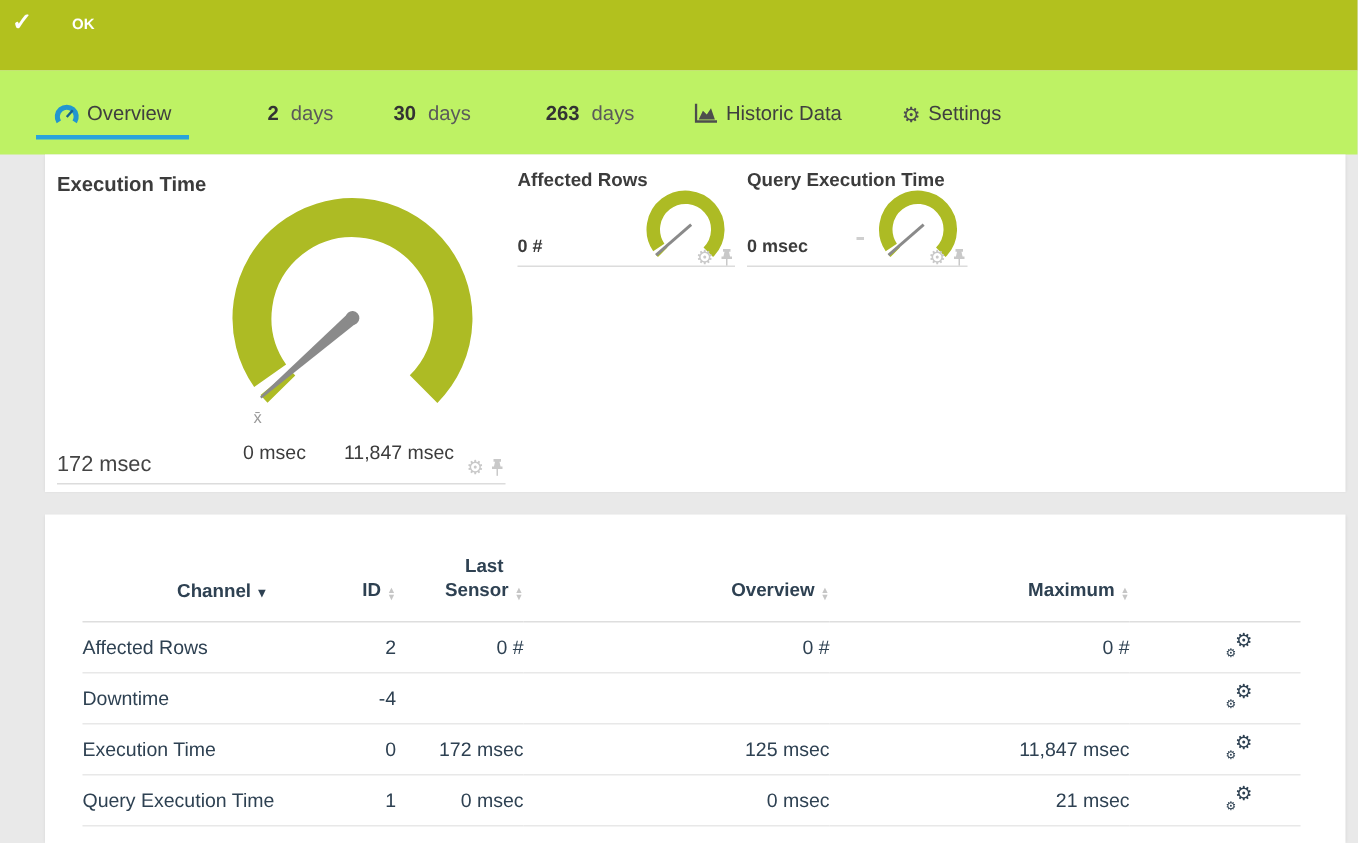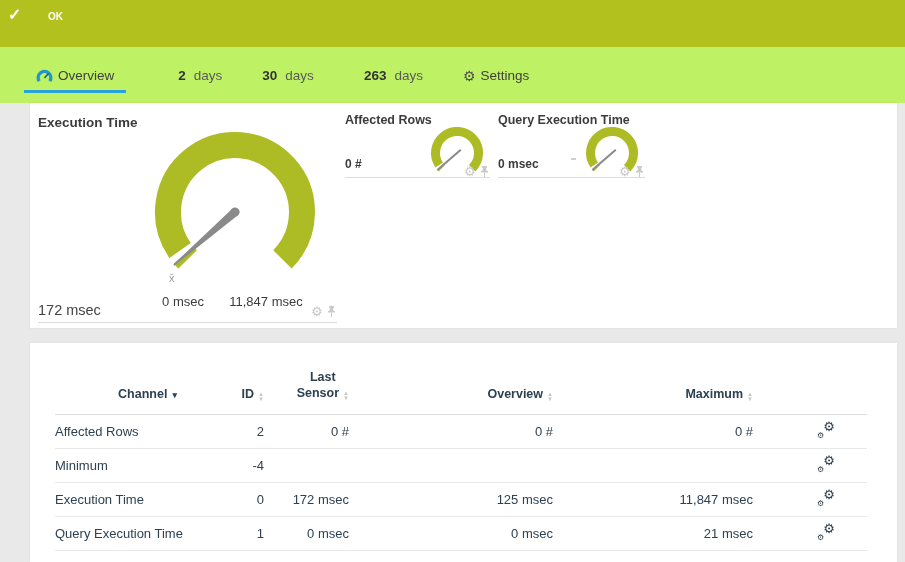--- a/index.html
+++ b/index.html
@@ -97,20 +97,29 @@
   </div>
   <div class="tab t-ml16">
     <span class="num">30</span>
     <span class="word">days</span>
   </div>
   <div class="tab t-ml26">
     <span class="num">263</span>
     <span class="word">days</span>
   </div>
   <div class="tab t-ml16">
+    <span class="ticon">
+      <svg width="16" height="13" viewBox="0 0 16 13">
+        <path d="M1 0 V12 H15" fill="none" stroke="#4d4d4d" stroke-width="1.6"></path>
+        <path d="M2.8 10.6 L5.6 4.8 L8.2 7.4 L11 3.2 L13.6 10.6 Z" fill="#4d4d4d"></path>
+      </svg>
+    </span>
+    <span>Historic Data</span>
+  </div>
+  <div class="tab t-ml16">
     <span class="ticon gear-glyph">⚙</span>
     <span>Settings</span>
   </div>
 </div>
 
 <div class="panel panel1">
 
   <div class="g-title main-title">Execution Time</div>
 
   <svg class="main-gauge-svg" width="180" height="180" viewBox="0 0 180 180">
@@ -224,21 +233,21 @@
     <tbody>
       <tr>
         <td class="d-channel">Affected Rows</td>
         <td>2</td>
         <td>0 #</td>
         <td>0 #</td>
         <td>0 #</td>
         <td class="d-act"><span class="rowgears"><span class="gbig">⚙</span><span class="gsmall">⚙</span></span></td>
       </tr>
       <tr>
-        <td class="d-channel">Minimum</td>
+        <td class="d-channel">Downtime</td>
         <td>-4</td>
         <td></td>
         <td></td>
         <td></td>
         <td class="d-act"><span class="rowgears"><span class="gbig">⚙</span><span class="gsmall">⚙</span></span></td>
       </tr>
       <tr>
         <td class="d-channel">Execution Time</td>
         <td>0</td>
         <td>172 msec</td>

